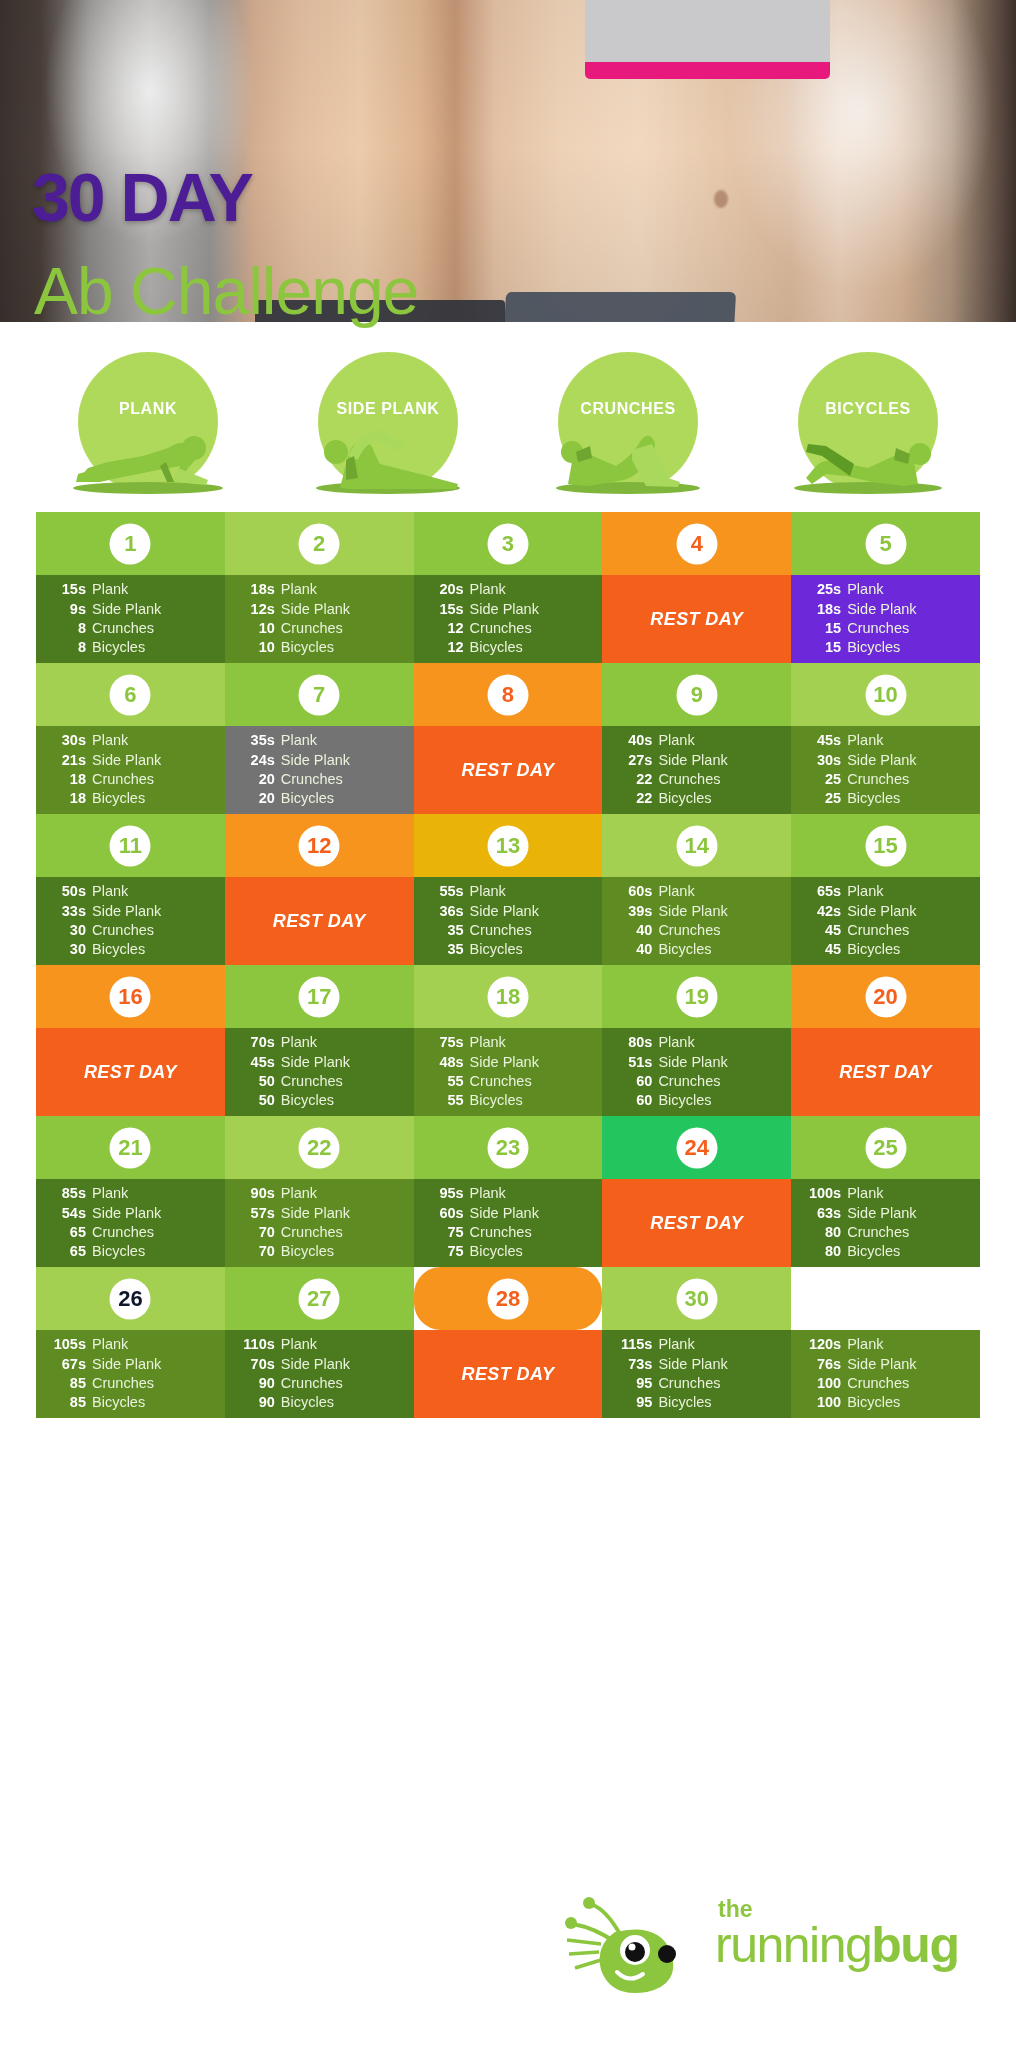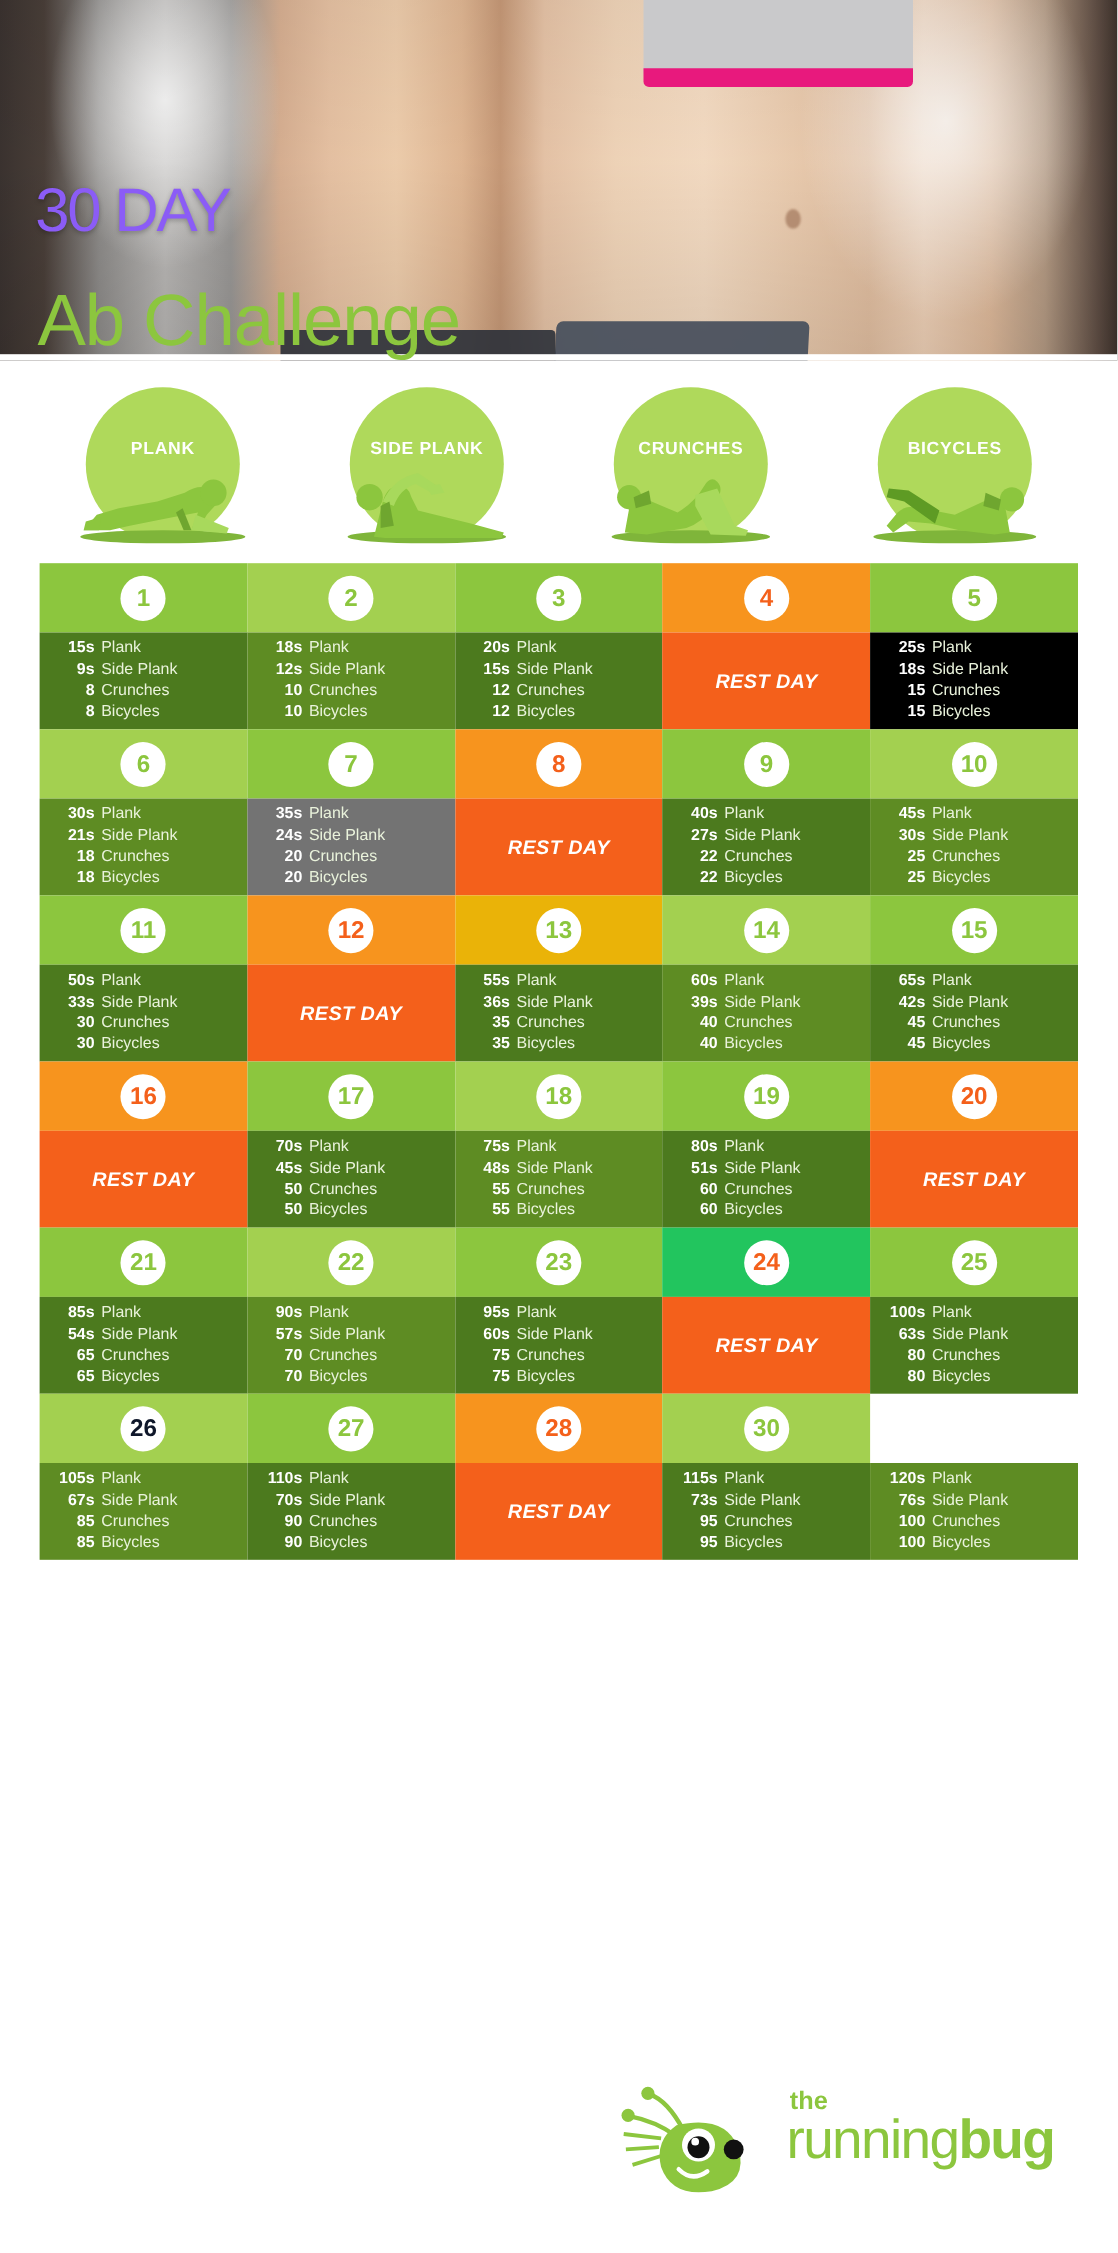--- a/index.html
+++ b/index.html
@@ -38,21 +38,21 @@
     background:#c9c9cb;border-radius:0 0 14px 14px;}
   .hero-bra-band{position:absolute;left:585px;top:62px;width:245px;height:17px;
     background:#e8197d;border-radius:0 0 5px 5px;}
   .hero-navel-f{position:absolute;left:714px;top:190px;width:14px;height:18px;
     background:rgba(150,105,78,.6);border-radius:50%;filter:blur(1px);}
   .hero-line{position:absolute;left:0;top:322px;width:1016px;height:6px;background:#fff;}
 
   
   .title-30day{
     position:absolute;left:32px;top:163px;
-    font-size:56px;font-weight:normal;color:#8b5cf6;letter-spacing:-2px;
+    font-size:68px;font-weight:bold;color:#4c1d95;letter-spacing:-2px;
     line-height:1;text-shadow:0 2px 5px rgba(0,0,0,.28);
     z-index:5;white-space:nowrap;
   }
   .title-sub{
     position:absolute;left:34px;top:258px;
     font-size:66px;color:#8CC63E;letter-spacing:-1px;line-height:1;
     z-index:5;white-space:nowrap;
   }
 
   
@@ -246,21 +246,21 @@
             </div>
             <div class="ln">
               <span class="v">12</span>
               <span class="n">Bicycles</span>
             </div>
           </div>
         </div>
         <div class="cell cell-body" style="background: rgb(244, 96, 27);">
           <div class="rest">REST DAY</div>
         </div>
-        <div class="cell cell-body" style="background: #000000;">
+        <div class="cell cell-body" style="background: #6d28d9;">
           <div class="lines">
             <div class="ln">
               <span class="v">25s</span>
               <span class="n">Plank</span>
             </div>
             <div class="ln">
               <span class="v">18s</span>
               <span class="n">Side Plank</span>
             </div>
             <div class="ln">
@@ -665,21 +665,21 @@
           </div>
         </div>
       </div>
       <div class="row">
         <div class="cell cell-head" style="background: rgb(163, 208, 80);">
           <div class="daynum" style="color: #0f172a;">26</div>
         </div>
         <div class="cell cell-head" style="background: rgb(140, 198, 62);">
           <div class="daynum" style="color: rgb(140, 198, 62);">27</div>
         </div>
-        <div class="cell cell-head" style="background: rgb(247, 148, 30);">
+        <div class="cell cell-head" style="background: rgb(247, 148, 30); border-radius: 27px;">
           <div class="daynum" style="color: rgb(244, 96, 27);">28</div>
         </div>
         <div class="cell cell-head" style="background: rgb(163, 208, 80);">
           <div class="daynum" style="color: rgb(140, 198, 62);">30</div>
         </div>
       </div>
       <div class="row">
         <div class="cell cell-body" style="background: rgb(94, 140, 35);">
           <div class="lines">
             <div class="ln">

